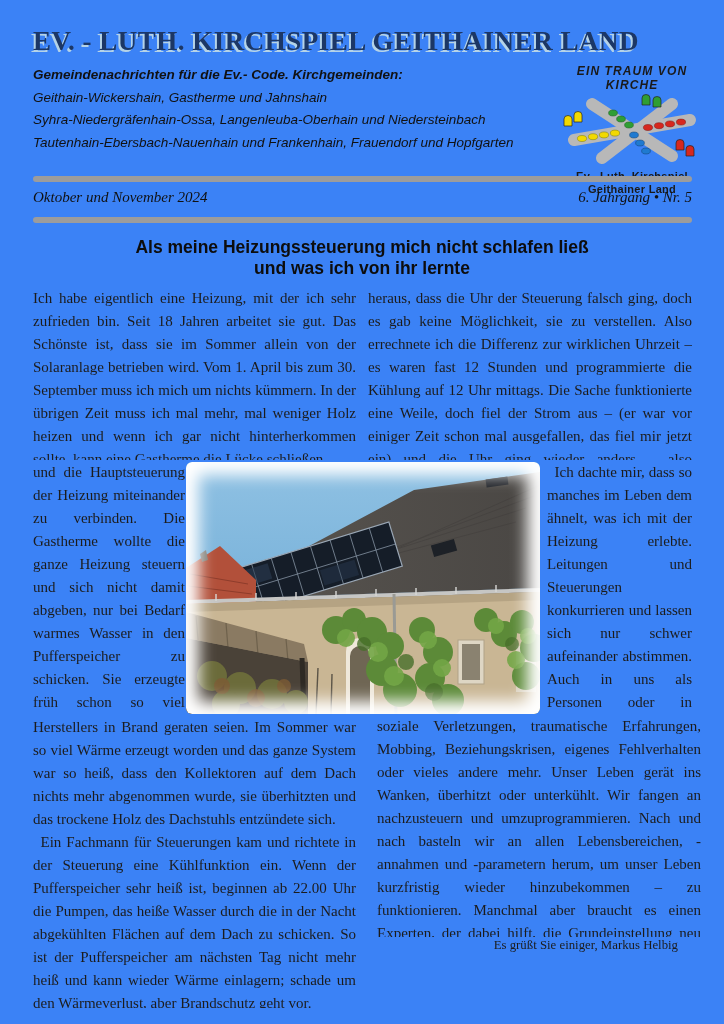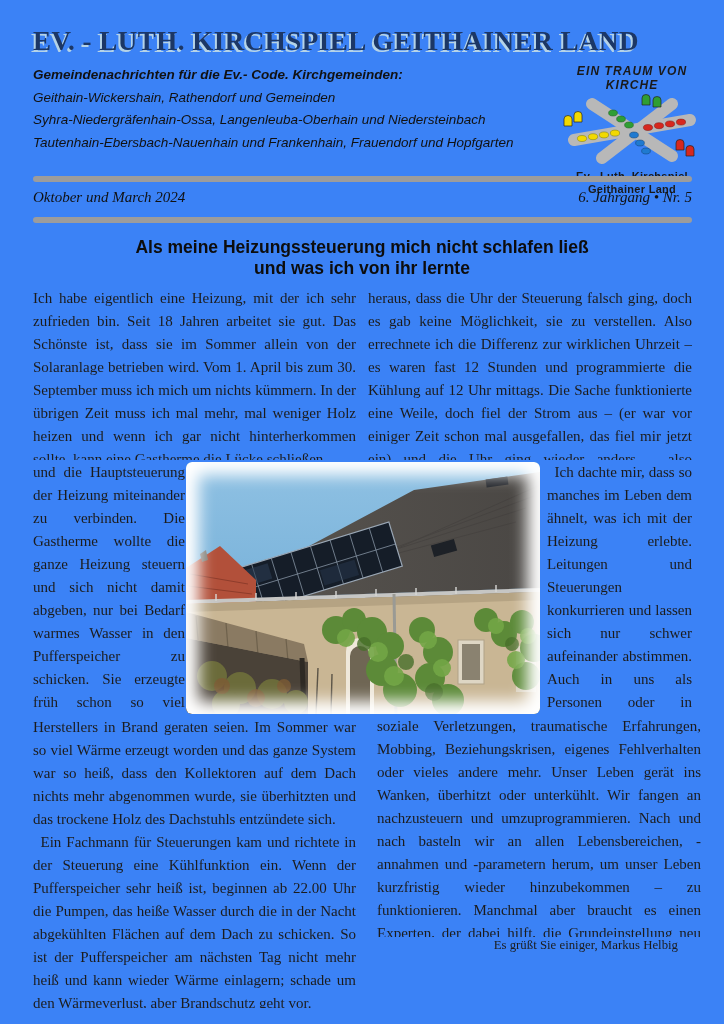--- a/index.html
+++ b/index.html
@@ -54,21 +54,21 @@
     box-shadow:inset 0 0 16px 13px #ffffff;pointer-events:none;}
 </style>
 </head>
 <body>
 
 <div id="page">
 
   <div class="abs" id="masthead-title">EV. - LUTH. KIRCHSPIEL GEITHAINER LAND</div>
   <div class="abs" id="masthead-subtitle">Gemeindenachrichten für die Ev.- Code. Kirchgemeinden:</div>
   <div class="abs" id="parish-list">
-    <div class="parish">Geithain-Wickershain, Rathendorf und Gemeinden</div>
+    <div class="parish">Geithain-Wickershain, Gastherme und Jahnshain</div>
     <div class="parish">Syhra-Niedergräfenhain-Ossa, Langenleuba-Oberhain und Niedersteinbach</div>
     <div class="parish">Tautenhain-Ebersbach-Nauenhain und Frankenhain, Frauendorf und Hopfgarten</div>
   </div>
 
   <div class="abs" id="logo">
     <div id="logo-tagline">Ein Traum von Kirche</div>
     <svg width="148" height="74" viewBox="0 0 148 74" aria-hidden="true">
       <g stroke="#b8b8b8" stroke-width="12" stroke-linecap="round">
         <line x1="16" y1="48" x2="132" y2="28"></line>
         <line x1="34" y1="12" x2="114" y2="64"></line>
@@ -106,21 +106,21 @@
       </g>
     </svg>
     <div id="logo-caption">
       <div>Ev.- Luth. Kirchspiel</div>
       <div>Geithainer Land</div>
     </div>
   </div>
 
   <div class="abs graybar" id="bar-top"></div>
   <div class="abs" id="issue-row">
-    <span>Oktober und March 2024</span>
+    <span>Oktober und November 2024</span>
     <span>6. Jahrgang • Nr. 5</span>
   </div>
   <div class="abs graybar" id="bar-bottom"></div>
 
   <div class="abs" id="article-title">
     <div>Als meine Heizungssteuerung mich nicht schlafen ließ</div>
     <div>und was ich von ihr lernte</div>
   </div>
 
   <div class="abs body-text" id="col-left-top">Ich habe eigentlich eine Heizung, mit der ich sehr zufrieden bin. Seit 18 Jahren arbeitet sie gut. Das Schönste ist, dass sie im Sommer allein von der Solaranlage betrieben wird. Vom 1. April bis zum 30. September muss ich mich um nichts kümmern. In der übrigen Zeit muss ich mal mehr, mal weniger Holz heizen und wenn ich gar nicht hinterherkommen sollte, kann eine Gastherme die Lücke schließen.

